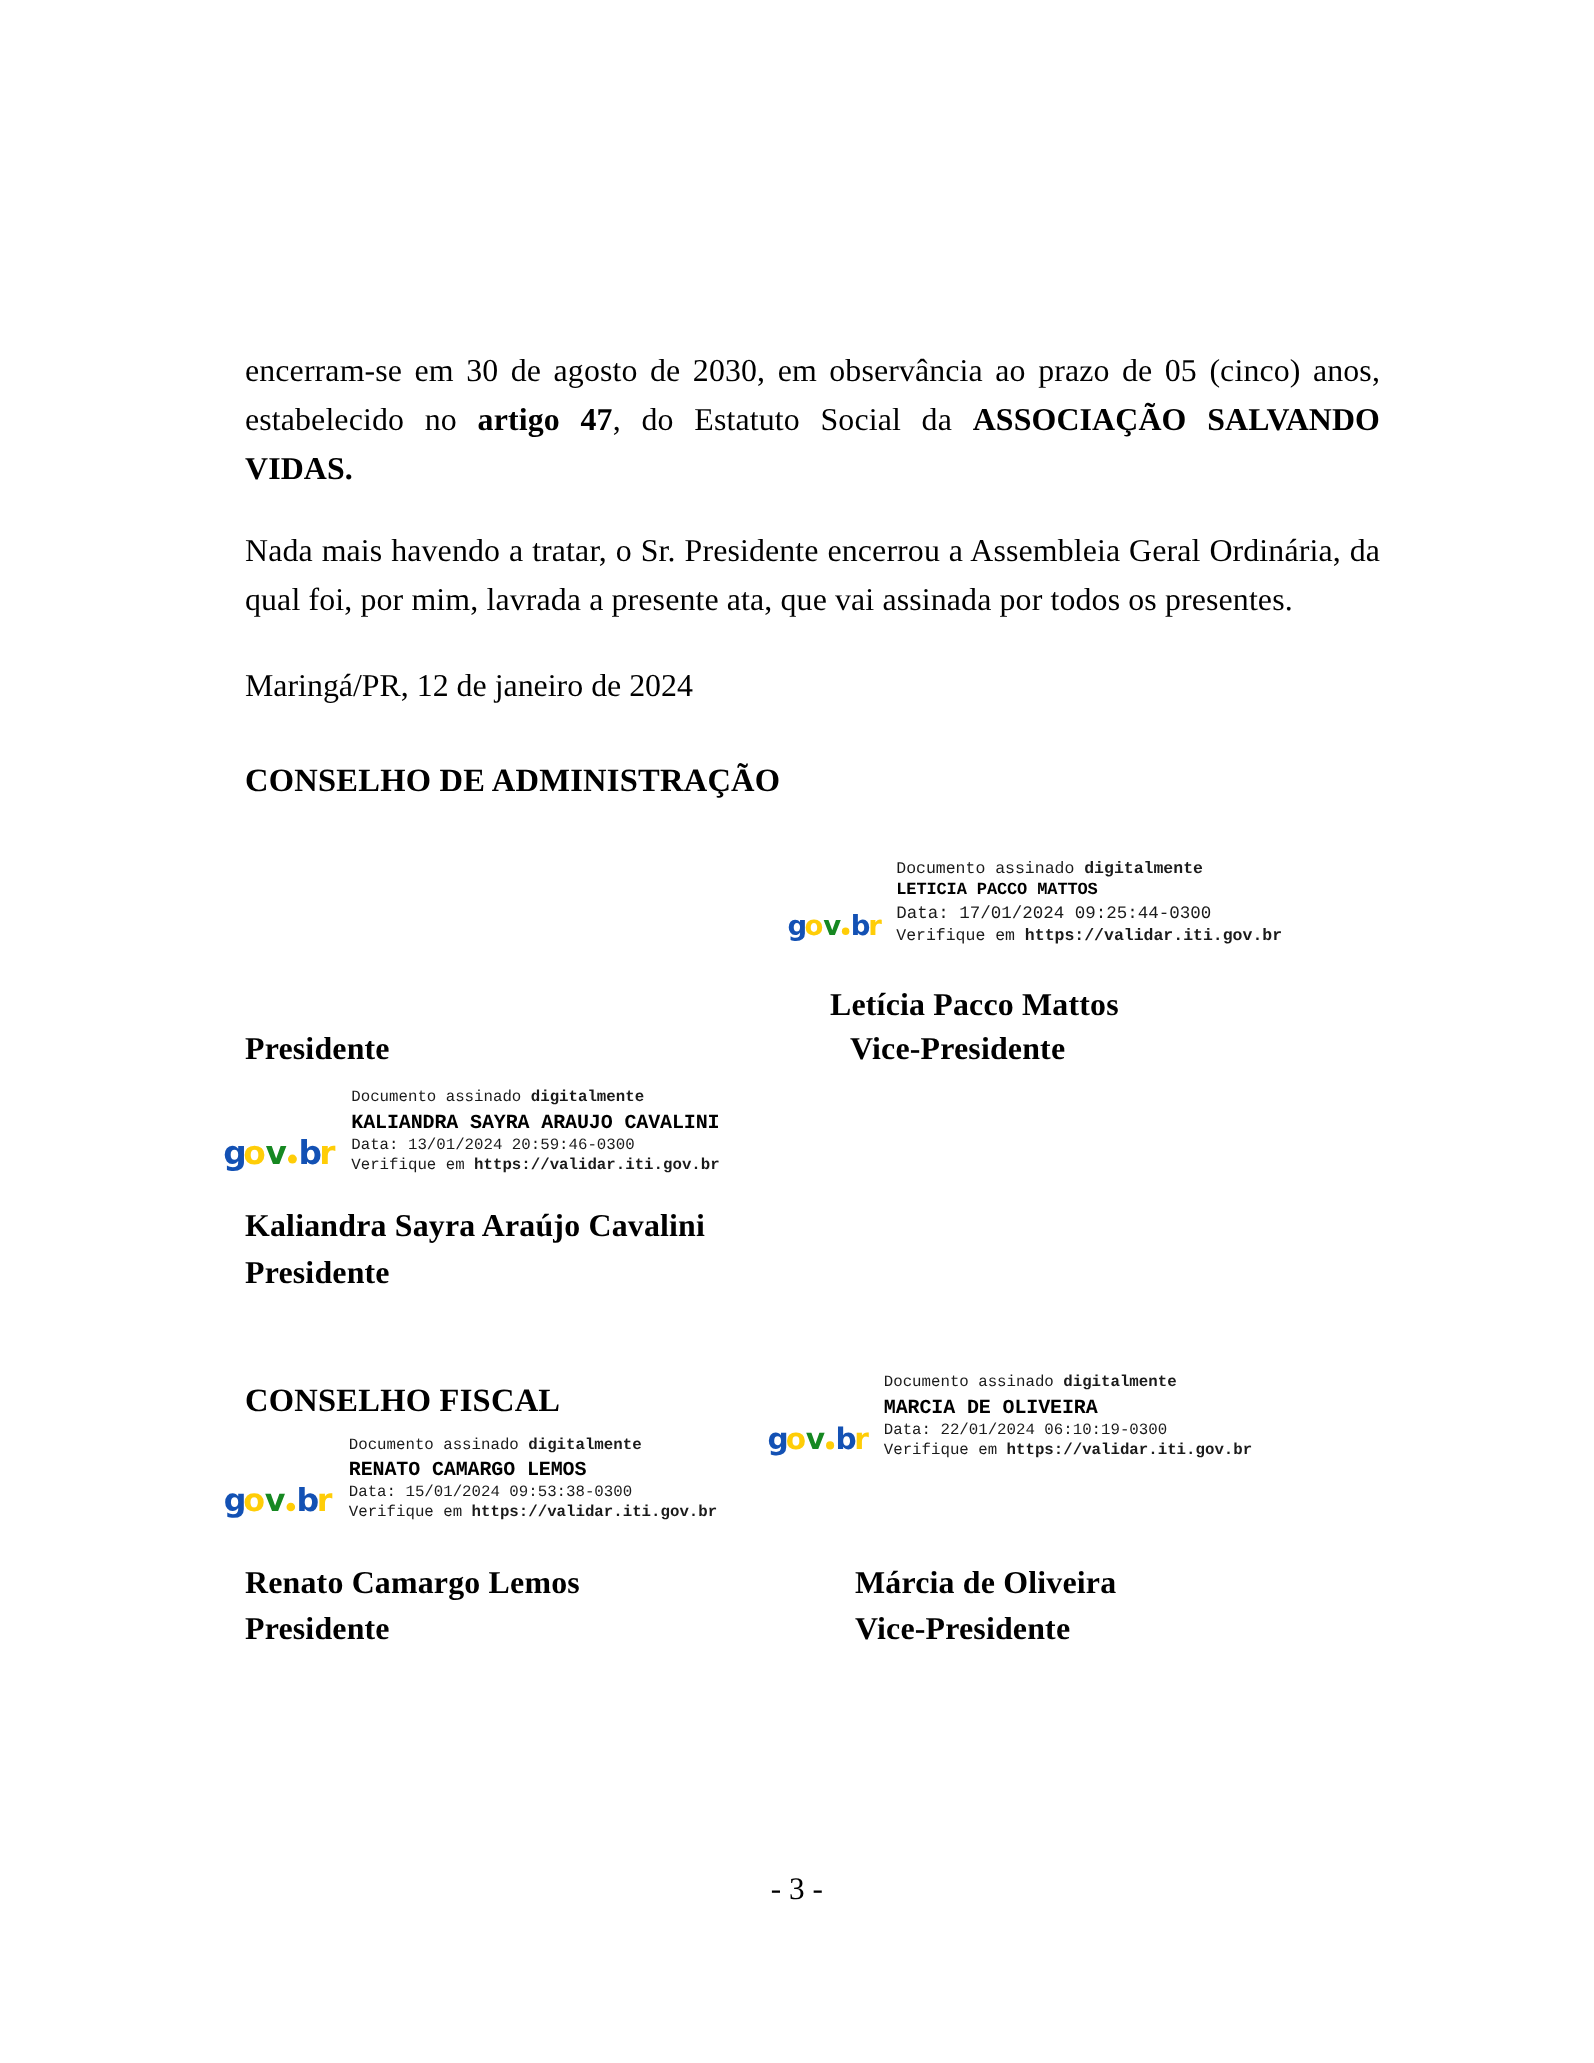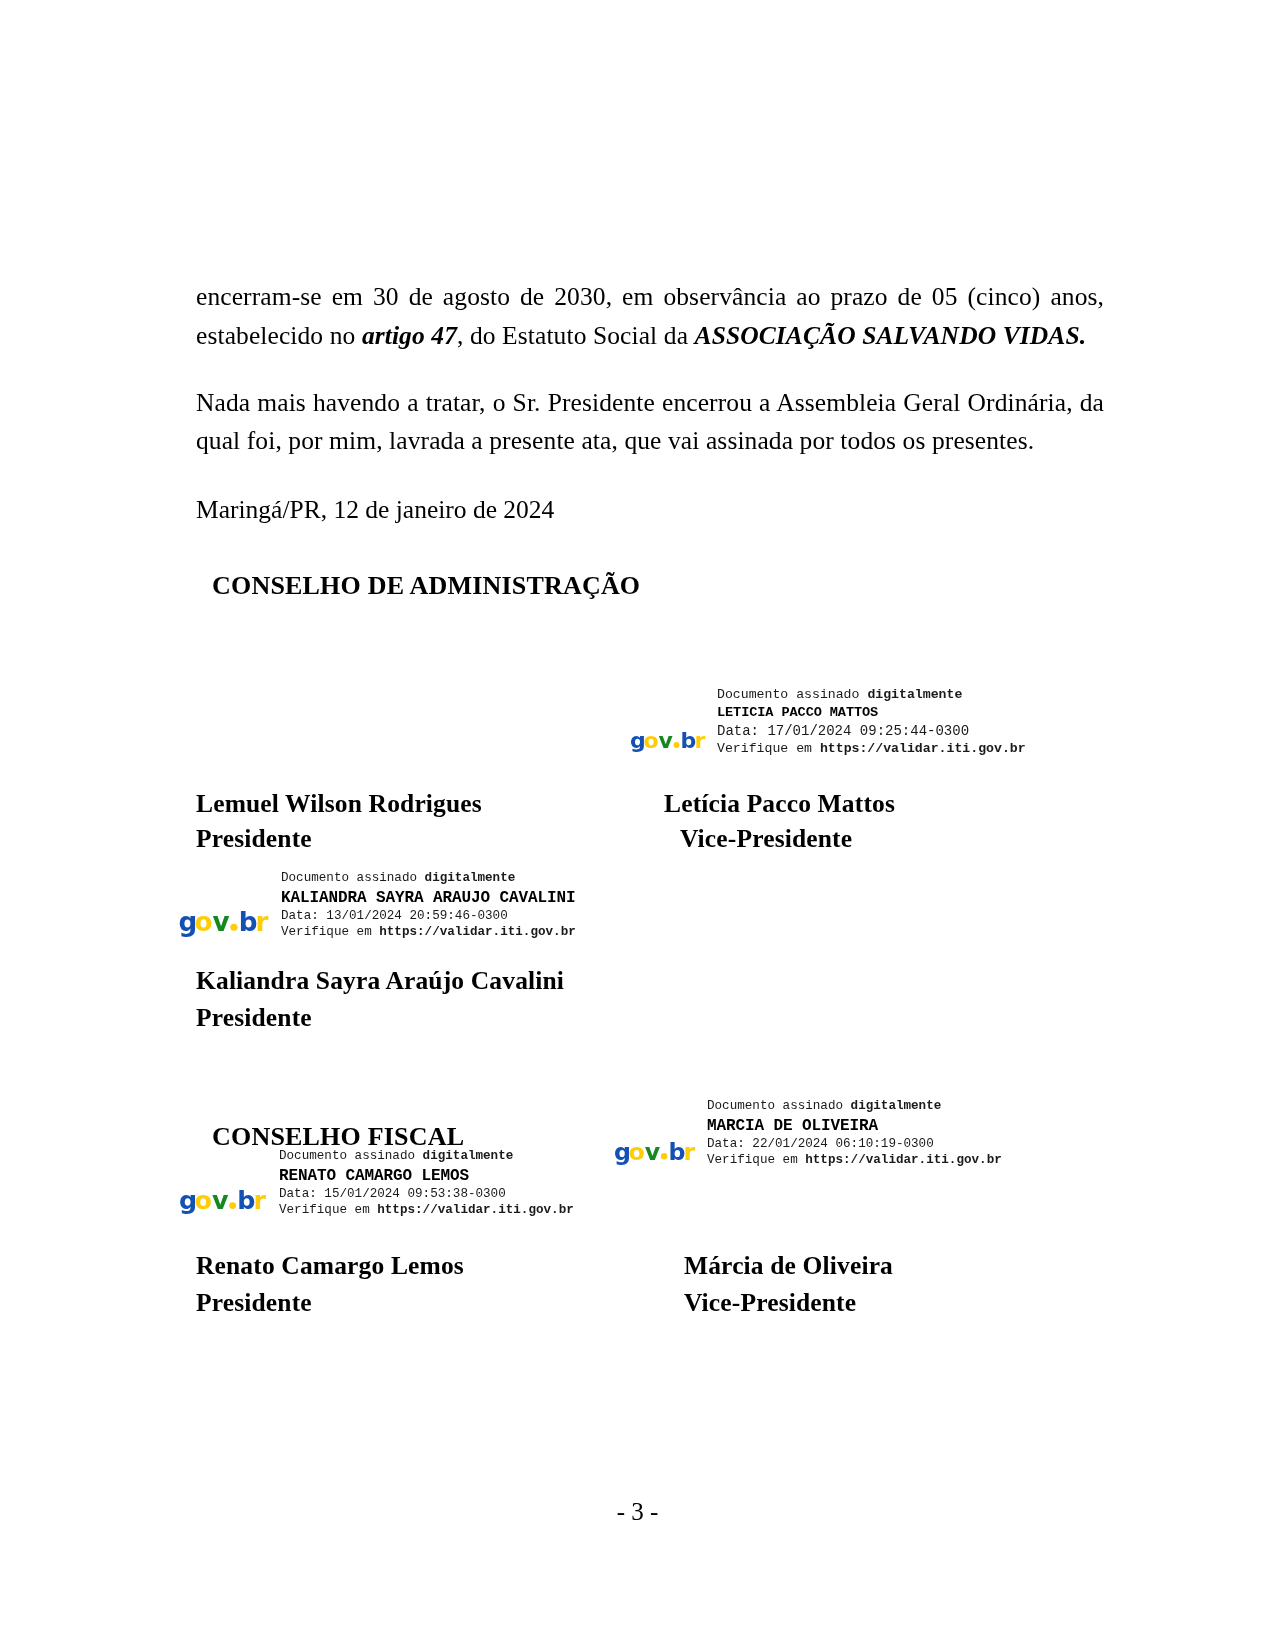--- a/index.html
+++ b/index.html
@@ -32,33 +32,33 @@
 
   .para {
     font-size: 25.5px;
     line-height: 1.52;
     text-align: justify;
     text-justify: inter-word;
     margin: 0 0 28px 0;
     letter-spacing: 0.1px;
   }
   .para.last-block { margin-bottom: 30px; }
-  .para b { font-weight: bold; font-style: italic; }
+  .para b { font-weight: bold; }
 
   .dateline {
     font-size: 25.5px;
     line-height: 1.5;
     margin: 0 0 40px 0;
   }
 
   .section-title {
     font-size: 26px;
     font-weight: bold;
     line-height: 1.3;
-    margin: 16px;
+    margin: 0;
     letter-spacing: 0.2px;
   }
 
   
   .sig-name {
     position: absolute;
     font-size: 25.5px;
     font-weight: bold;
     line-height: 1.38;
     white-space: nowrap;
@@ -169,21 +169,20 @@
       </svg>
     </div>
     <div class="stamp-text">
       <div class="stamp-line-top"><span>Documento assinado </span><span class="strong">digitalmente</span></div>
       <div class="stamp-name">LETICIA PACCO MATTOS</div>
       <div class="stamp-date">Data: 17/01/2024 09:25:44-0300</div>
       <div class="stamp-verify"><span>Verifique em </span><span class="strong">https://validar.iti.gov.br</span></div>
     </div>
   </div>
 
-  <div class="sig-name" style="left:196px; top:786px;">Lemuel Wilson Rodrigues</div>
   <div class="sig-role" style="left:196px; top:821px;">Presidente</div>
 
   <div class="sig-name" style="left:664px; top:786px;text-align:center;">Letícia Pacco Mattos</div>
   <div class="sig-role" style="left:680px; top:821px;">Vice-Presidente</div>
 
   <div class="stamp narrow" style="left:178px; top:870px; width:330px;">
     <div class="stamp-logo">
       <svg width="94" height="31" viewBox="0 0 156 52" xmlns="http://www.w3.org/2000/svg">
         <text x="0" y="40" font-family="DejaVu Sans, sans-serif" font-size="44" font-weight="bold" fill="#1351B4">g</text>
         <text x="27" y="40" font-family="DejaVu Sans, sans-serif" font-size="44" font-weight="bold" fill="#FFCD07">o</text>

